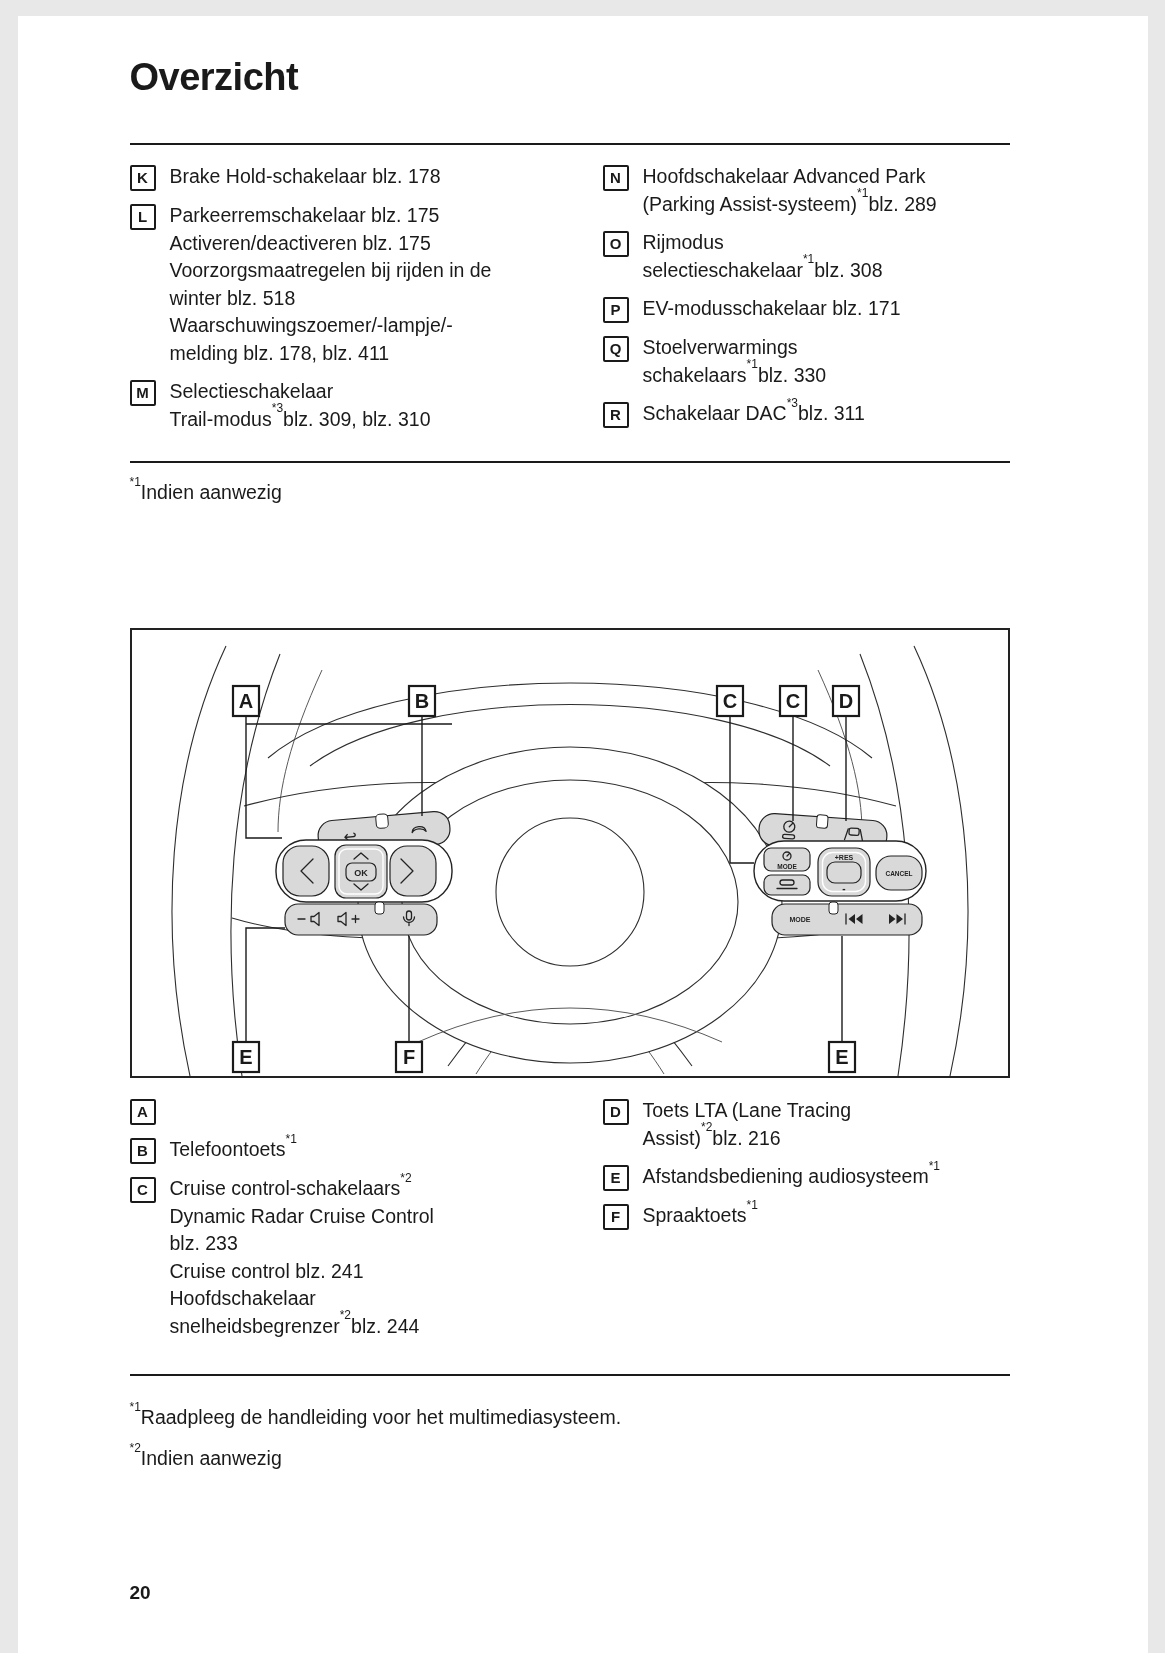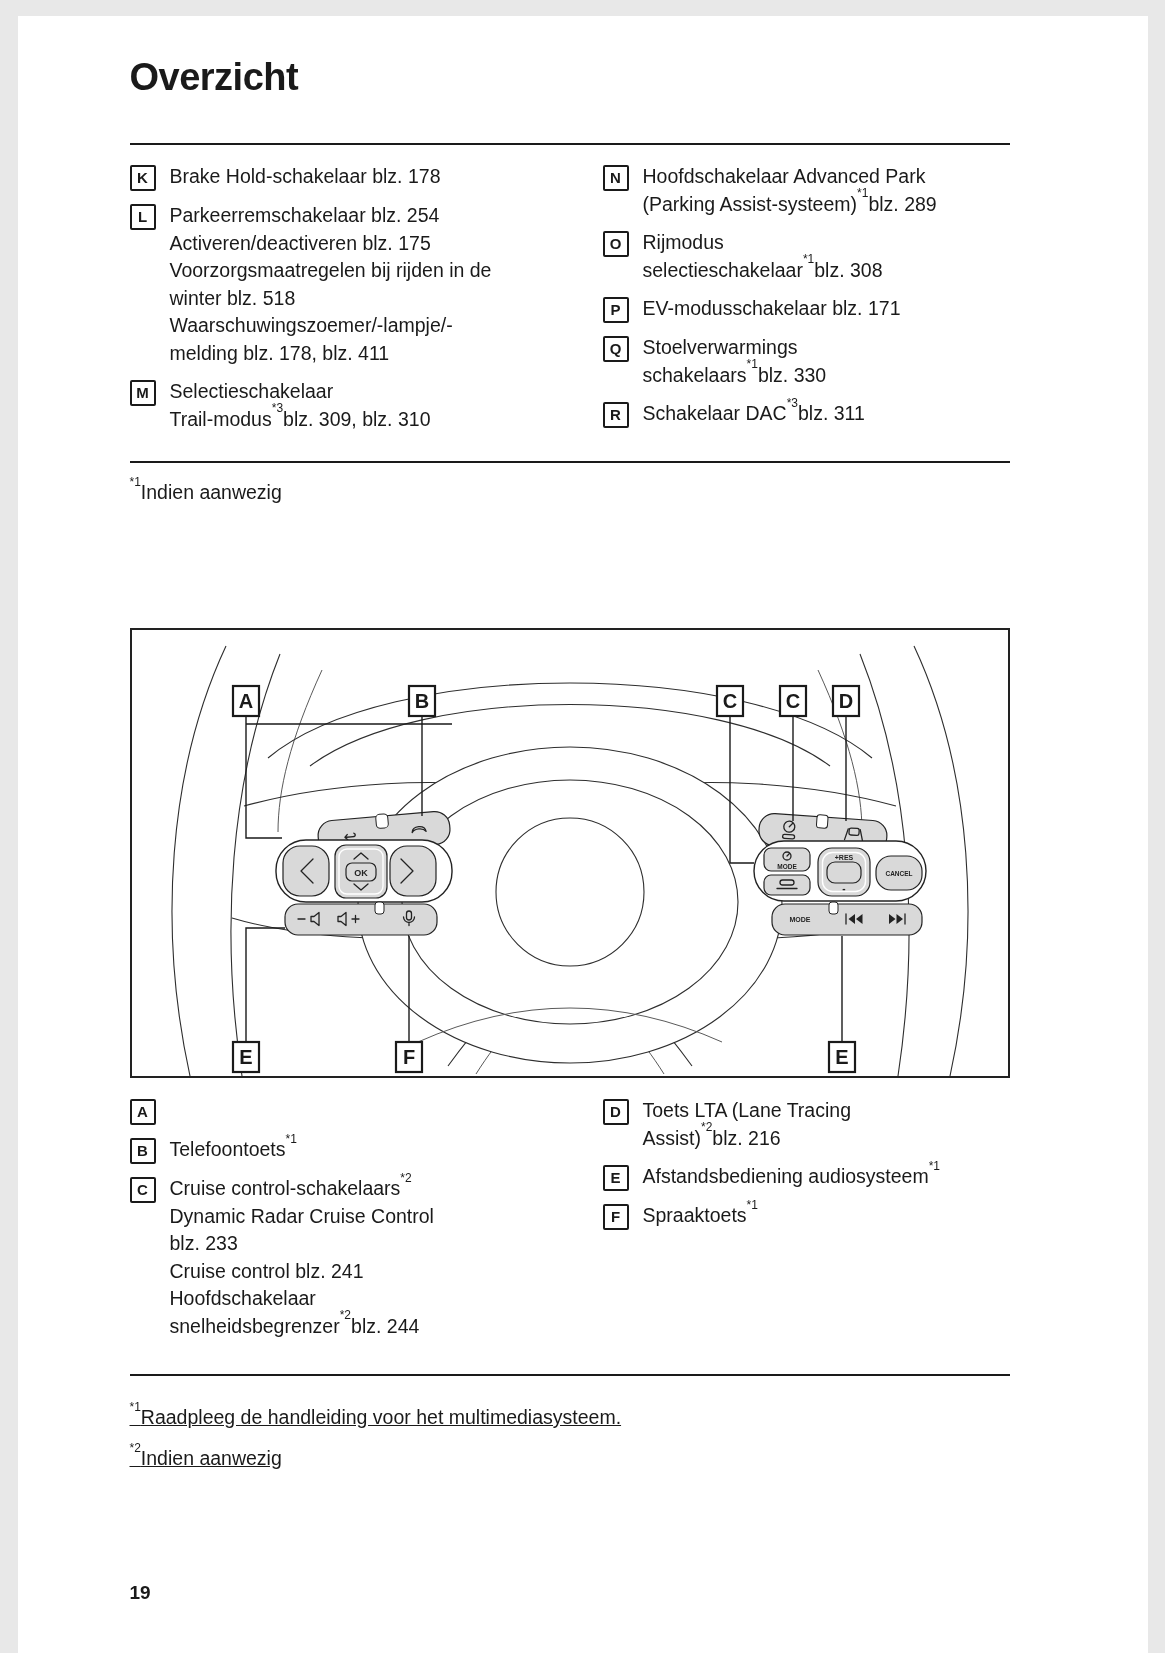--- a/index.html
+++ b/index.html
@@ -16,21 +16,21 @@
   .col{position:absolute;top:0;}
   .col-left{left:0;width:455px;}
   .col-right{left:473px;width:407px;}
   .item{display:flex;align-items:flex-start;margin-bottom:11px;}
   .badge{flex:0 0 auto;width:22px;height:22px;border:2px solid #1a1a1a;border-radius:2px;
          font-weight:700;font-size:15px;line-height:22px;text-align:center;margin:2px 14px 0 0;}
   .itext{font-size:19.5px;line-height:27.5px;}
   .itext sup, .fnote sup{font-size:12px;position:relative;top:-6px;line-height:0;}
   .fnotes{position:absolute;left:112px;font-size:19.5px;line-height:27px;}
   #fnotes-top{top:463px;}
-  #fnotes-bottom{top:1388px;text-decoration:underline;}
+  #fnotes-bottom{top:1388px;}
   .fnote{margin-bottom:14px;}
   .diagram{position:absolute;left:112px;top:612px;width:876px;height:446px;border:2px solid #222;}
   .diagram svg{display:block;width:100%;height:100%;}
   .pagenum{position:absolute;left:112px;top:1566px;font-size:19px;font-weight:700;}
   
   .draw{stroke:#2e2e2e;stroke-width:1.1;fill:none;}
   .drawlt{stroke:#5a5a5a;stroke-width:1;fill:none;}
   .hub{stroke:#2e2e2e;stroke-width:1.1;fill:#ffffff;}
   .cont{fill:#ffffff;stroke:#232323;stroke-width:1.4;}
   .btn{fill:#d9d9d9;stroke:#232323;stroke-width:1.2;}
@@ -56,21 +56,21 @@
     <div class="col col-left">
         <div class="item">
           <span class="badge">K</span>
           <div class="itext">
             <div>Brake Hold-schakelaar blz. 178</div>
           </div>
         </div>
         <div class="item">
           <span class="badge">L</span>
           <div class="itext">
-            <div>Parkeerremschakelaar blz. 254</div>
+            <div>Parkeerremschakelaar blz. 175</div>
             <div>Activeren/deactiveren blz. 175</div>
             <div>Voorzorgsmaatregelen bij rijden in de</div>
             <div>winter blz. 518</div>
             <div>Waarschuwingszoemer/-lampje/-</div>
             <div>melding blz. 178, blz. 411</div>
           </div>
         </div>
         <div class="item">
           <span class="badge">M</span>
           <div class="itext">
@@ -328,15 +328,15 @@
       </div>
   </div>
 
   <div class="rule" id="rule3"></div>
 
   <div class="fnotes" id="fnotes-bottom">
       <div class="fnote"><sup>*1</sup>Raadpleeg de handleiding voor het multimediasysteem.</div>
       <div class="fnote"><sup>*2</sup>Indien aanwezig</div>
     </div>
 
-  <div class="pagenum">19</div>
+  <div class="pagenum">20</div>
 
 </div>
 
 </body></html>

